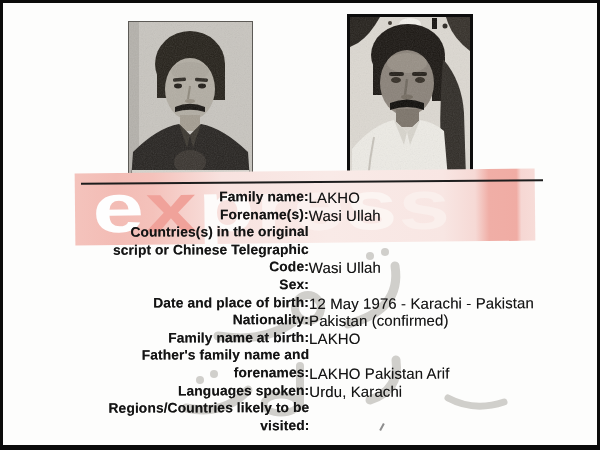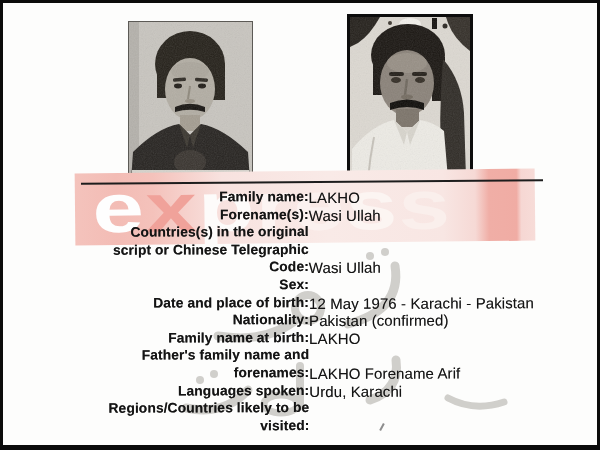--- a/index.html
+++ b/index.html
@@ -198,21 +198,21 @@
     <div class="row">
         <span class="lbl">Family name at birth:</span>
         <span class="val">LAKHO</span>
       </div>
     <div class="row">
         <span class="lbl">Father's family name and</span>
         <span class="val"></span>
       </div>
     <div class="row">
         <span class="lbl">forenames:</span>
-        <span class="val">LAKHO Forename Arif</span>
+        <span class="val">LAKHO Pakistan Arif</span>
       </div>
     <div class="row">
         <span class="lbl">Languages spoken:</span>
         <span class="val">Urdu, Karachi</span>
       </div>
     <div class="row">
         <span class="lbl">Regions/Countries likely to be</span>
         <span class="val"></span>
       </div>
     <div class="row">

